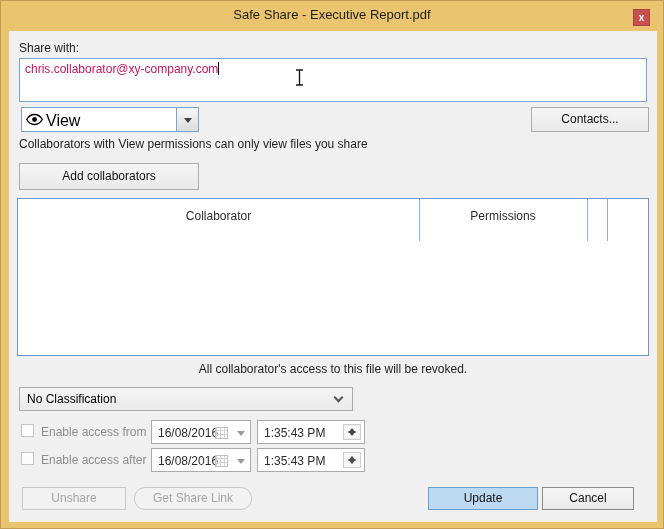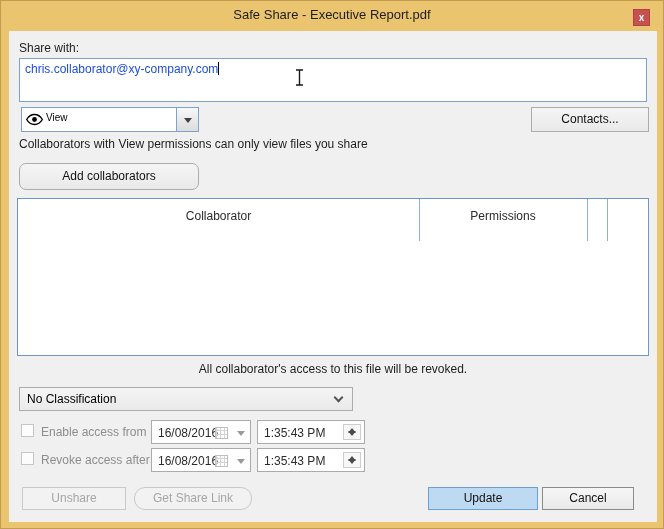--- a/index.html
+++ b/index.html
@@ -14,39 +14,39 @@
   .close-btn{position:absolute;right:13px;top:8px;width:17px;height:17px;
     background:#C75050;border:1px solid #B04343;color:#fff;font-size:10px;
     font-weight:bold;text-align:center;line-height:15px;cursor:default;}
   .client{position:absolute;left:8px;top:30px;width:648px;height:491px;
     background:#F0F0F0;}
   .abs{position:absolute;}
   .lbl{font-size:12px;color:#1e1e1e;white-space:nowrap;}
   .lbl-dis{font-size:12px;color:#8d8d8d;white-space:nowrap;}
 
   .share-input{left:10px;top:27px;width:628px;height:44px;background:#fff;
-    border:1px solid #7DA2CE;padding:3px 5px;font-size:12px;color:#1d4ed8;}
+    border:1px solid #7DA2CE;padding:3px 5px;font-size:12px;color:#be185d;}
   .caret{display:inline-block;width:1px;height:13px;background:#000;
     vertical-align:-2px;}
 
   .combo-view{left:12px;top:76px;width:178px;height:25px;background:#fff;
     border:1px solid #7DA2CE;}
-  .combo-view .txt{position:absolute;left:24px;top:4px;font-size:10px;color:#000;}
+  .combo-view .txt{position:absolute;left:24px;top:4px;font-size:16px;color:#000;}
   .eye{position:absolute;left:4px;top:5px;width:17px;height:13px;}
   .combo-view .dd{position:absolute;right:0;top:0;width:22px;height:23px;
     border-left:1px solid #7DA2CE;background:linear-gradient(#F8F8F8,#DCDCDC);}
   .tri-down{position:absolute;left:50%;top:50%;margin:-2px 0 0 -4px;width:0;height:0;
     border-left:4px solid transparent;border-right:4px solid transparent;
     border-top:5px solid #3F3F3F;}
   .tri-down.dim{border-top-color:#9A9A9A;}
 
   .btn{font-size:12px;color:#111;text-align:center;
     background:linear-gradient(#F5F5F5,#E9E9E9);border:1px solid #ACACAC;}
   .btn-contacts{left:522px;top:76px;width:118px;height:25px;line-height:23px;}
-  .btn-add{left:10px;top:132px;width:180px;height:27px;line-height:25px;border-radius:7px;}
+  .btn-add{left:10px;top:132px;width:180px;height:27px;line-height:25px;}
   .btn-dis{color:#A6A6A6;background:#F2F2F2;border:1px solid #C9C9C9;}
   .btn-unshare{left:13px;top:456px;width:104px;height:23px;line-height:21px;}
   .btn-getlink{left:125px;top:456px;width:118px;height:23px;line-height:21px;border-radius:11px;}
   .btn-update{left:419px;top:456px;width:110px;height:23px;line-height:21px;
     background:#BEDAF3;border:1px solid #6B9FD0;color:#111;}
   .btn-cancel{left:533px;top:456px;width:92px;height:23px;line-height:21px;
     background:linear-gradient(#F6F6F6,#EAEAEA);border:1px solid #8B8B8B;}
 
   .grid{left:8px;top:167px;width:632px;height:158px;background:#fff;
     border:1px solid #6E96C8;}
@@ -143,21 +143,21 @@
     </div>
     <div class="abs picker" style="left:248px;top:389px;width:108px;">
       <span class="val">1:35:43 PM</span>
       <div class="spin">
         <div class="up"></div>
         <div class="dn"></div>
       </div>
     </div>
 
     <div class="abs checkbox" style="left:12px;top:421px;"></div>
-    <div class="abs lbl-dis" style="left:32px;top:422px;">Revoke access after</div>
+    <div class="abs lbl-dis" style="left:32px;top:422px;">Enable access after</div>
     <div class="abs picker" style="left:142px;top:417px;width:100px;">
       <span class="val">16/08/2016</span>
       <div class="cal"></div>
       <div class="tri-down dim dp-arrow" style="left:auto;margin:0;"></div>
     </div>
     <div class="abs picker" style="left:248px;top:417px;width:108px;">
       <span class="val">1:35:43 PM</span>
       <div class="spin">
         <div class="up"></div>
         <div class="dn"></div>

